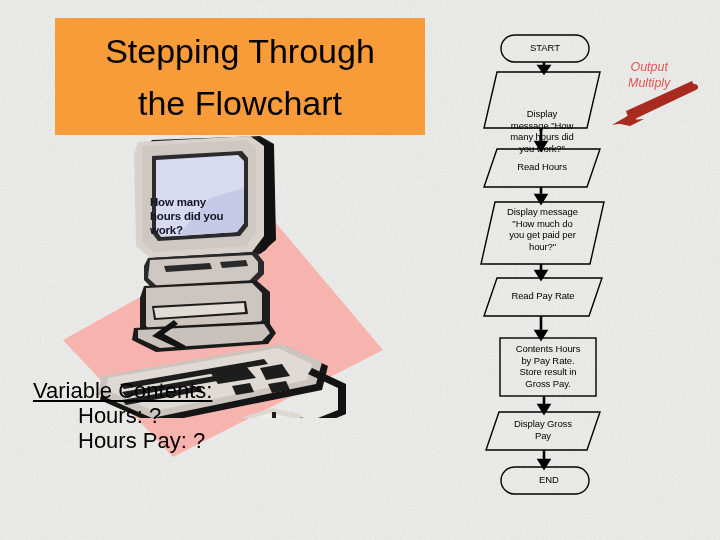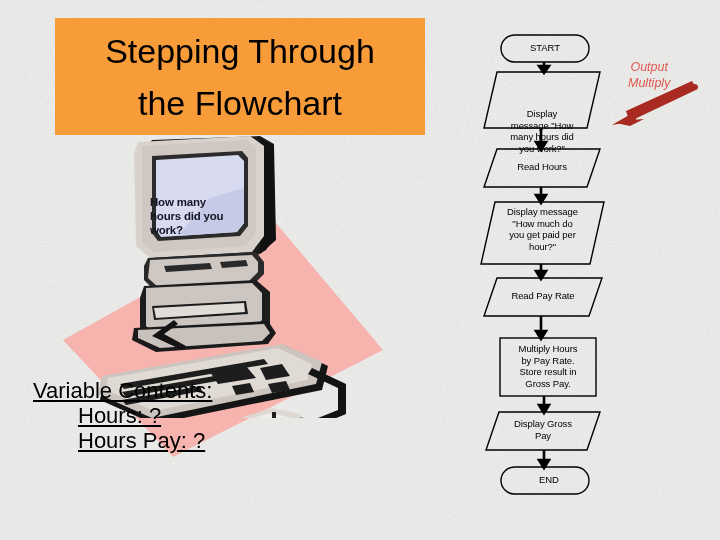--- a/index.html
+++ b/index.html
@@ -89,21 +89,20 @@
     top: 378px;
     font-size: 22px;
     line-height: 25px;
     color: #000;
   }
   #variable-contents .heading {
     text-decoration: underline;
   }
   #variable-contents .indent {
     padding-left: 45px;
-    text-decoration: underline;
   }
 
   
   #flowchart {
     position: absolute;
     left: 470px;
     top: 24px;
     width: 160px;
     height: 490px;
   }
@@ -294,21 +293,21 @@
     <div class="fc-label" style="left:11px; top:182px; width:123px;">
       <div>Display message</div>
       <div>"How much do</div>
       <div>you get paid per</div>
       <div>hour?"</div>
     </div>
 
     <div class="fc-label" style="left:14px; top:266px; width:118px;">Read Pay Rate</div>
 
     <div class="fc-label" style="left:30px; top:319px; width:96px;">
-      <div>Multiply Hours</div>
+      <div>Contents Hours</div>
       <div>by Pay Rate.</div>
       <div>Store result in</div>
       <div>Gross Pay.</div>
     </div>
 
     <div class="fc-label" style="left:16px; top:394px; width:114px;">
       <div>Display Gross</div>
       <div>Pay</div>
     </div>
 

